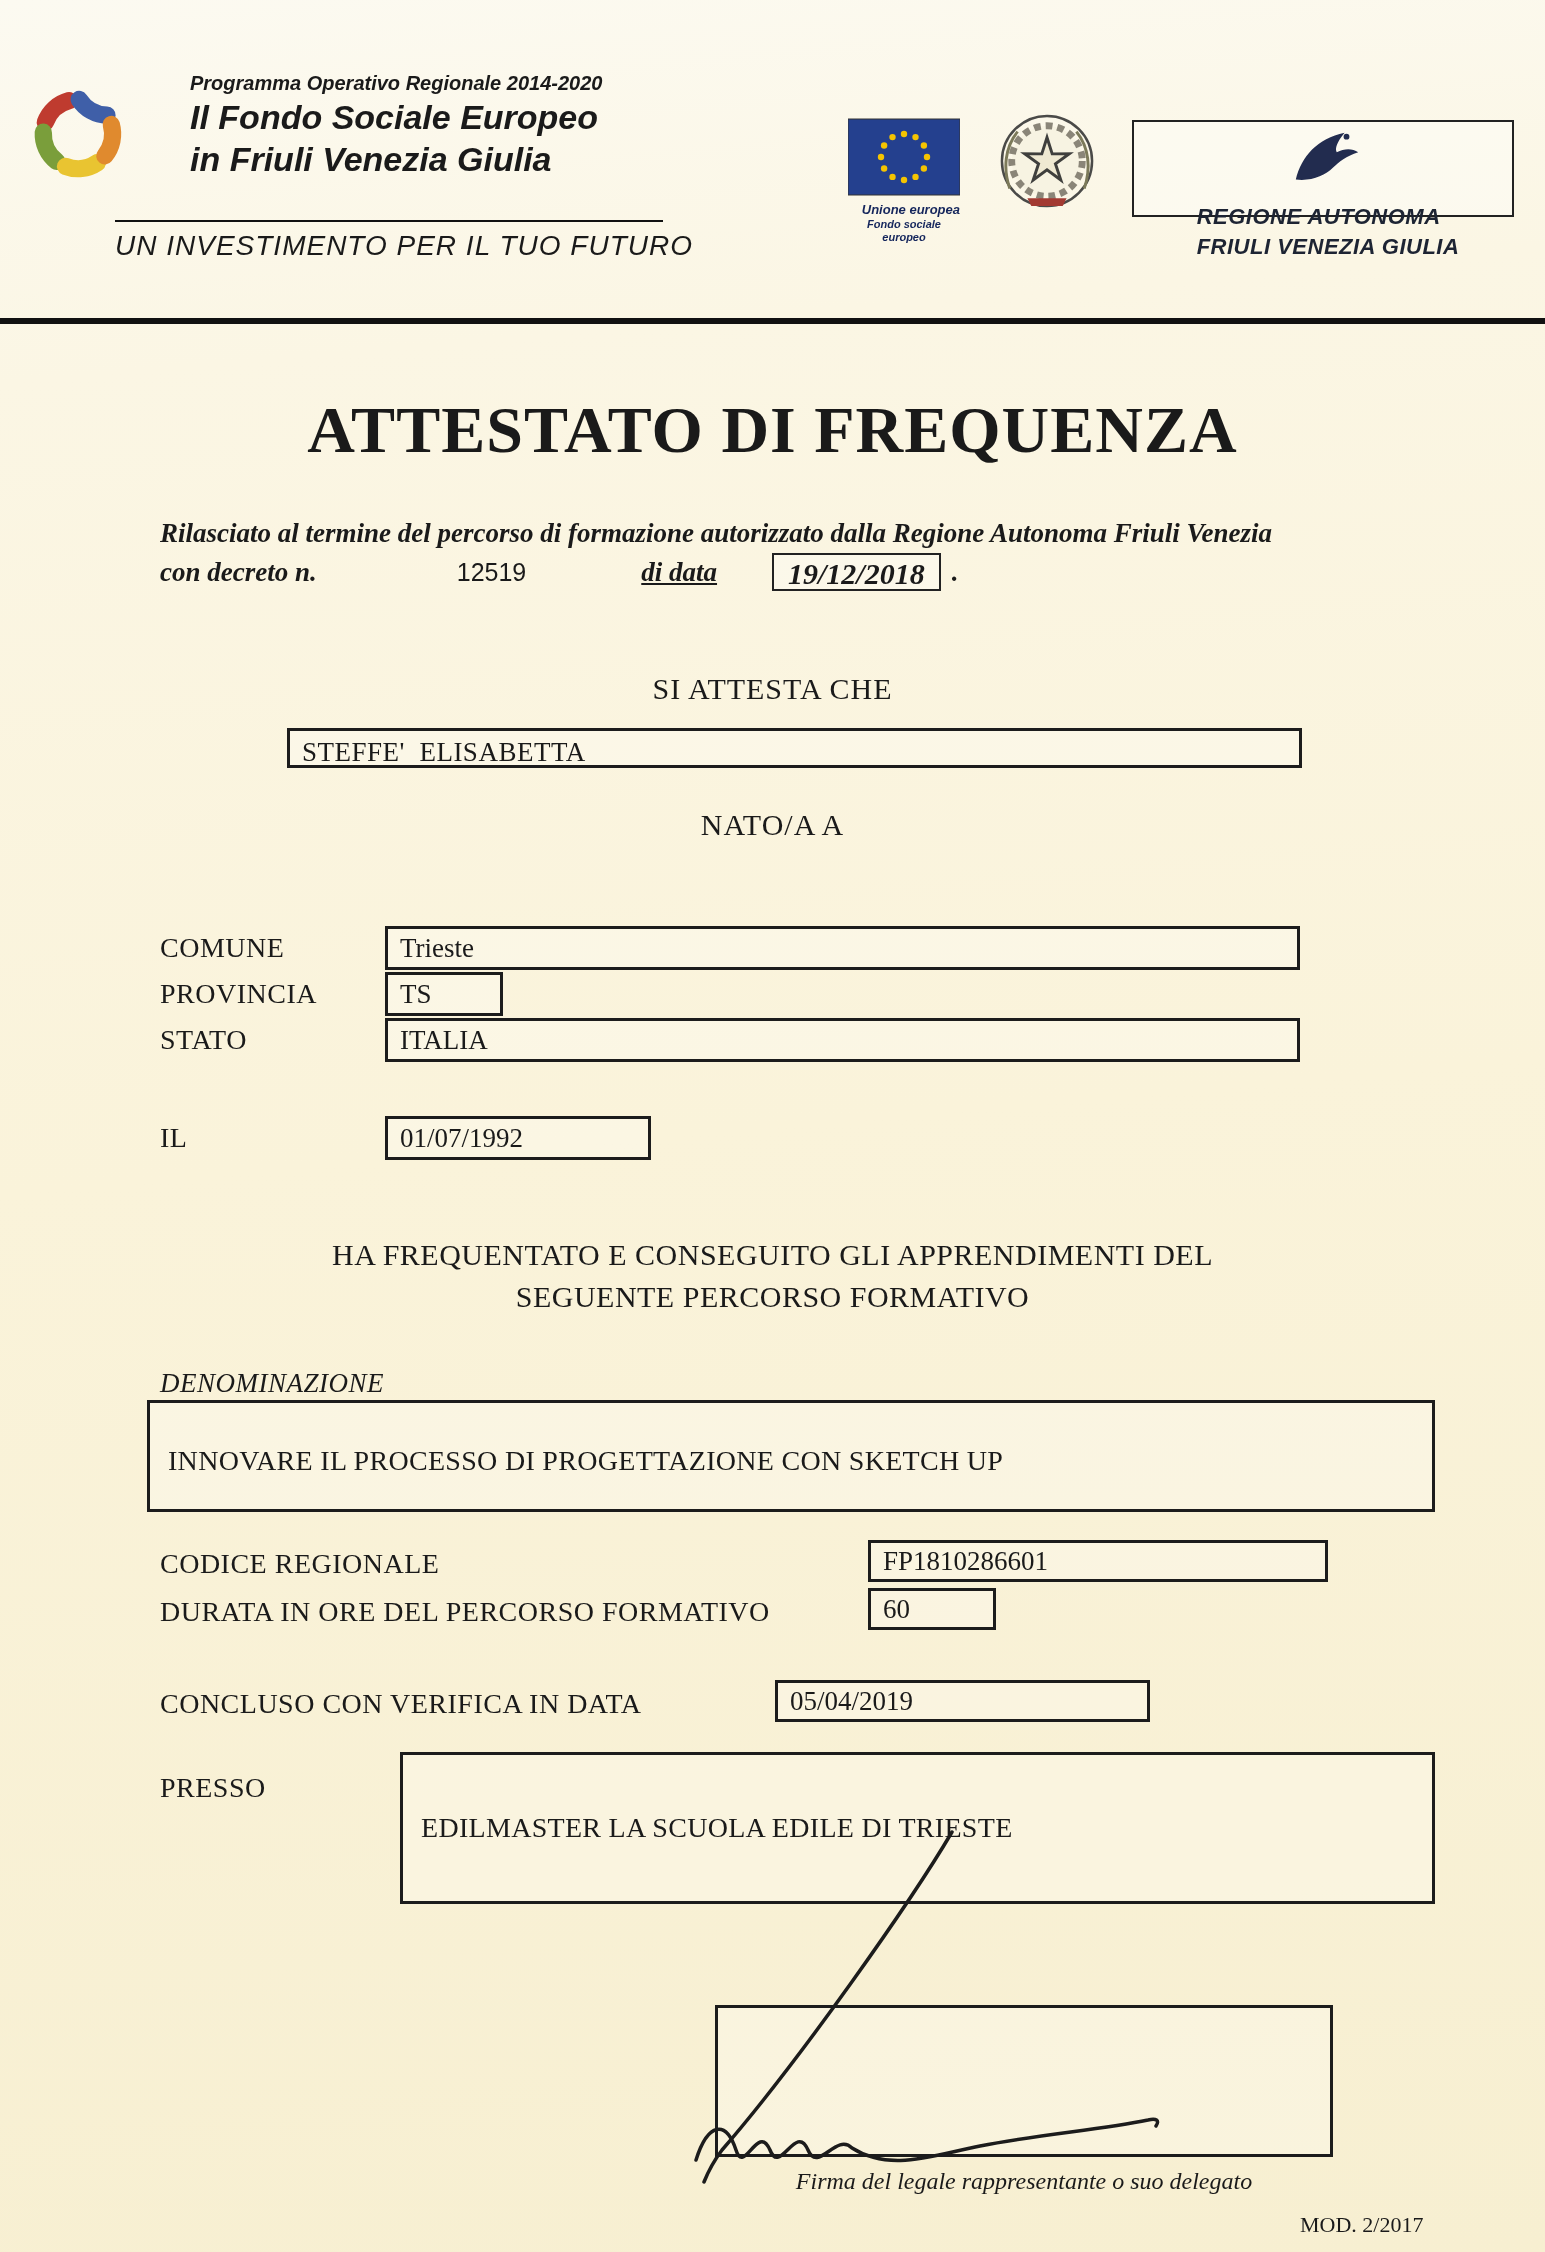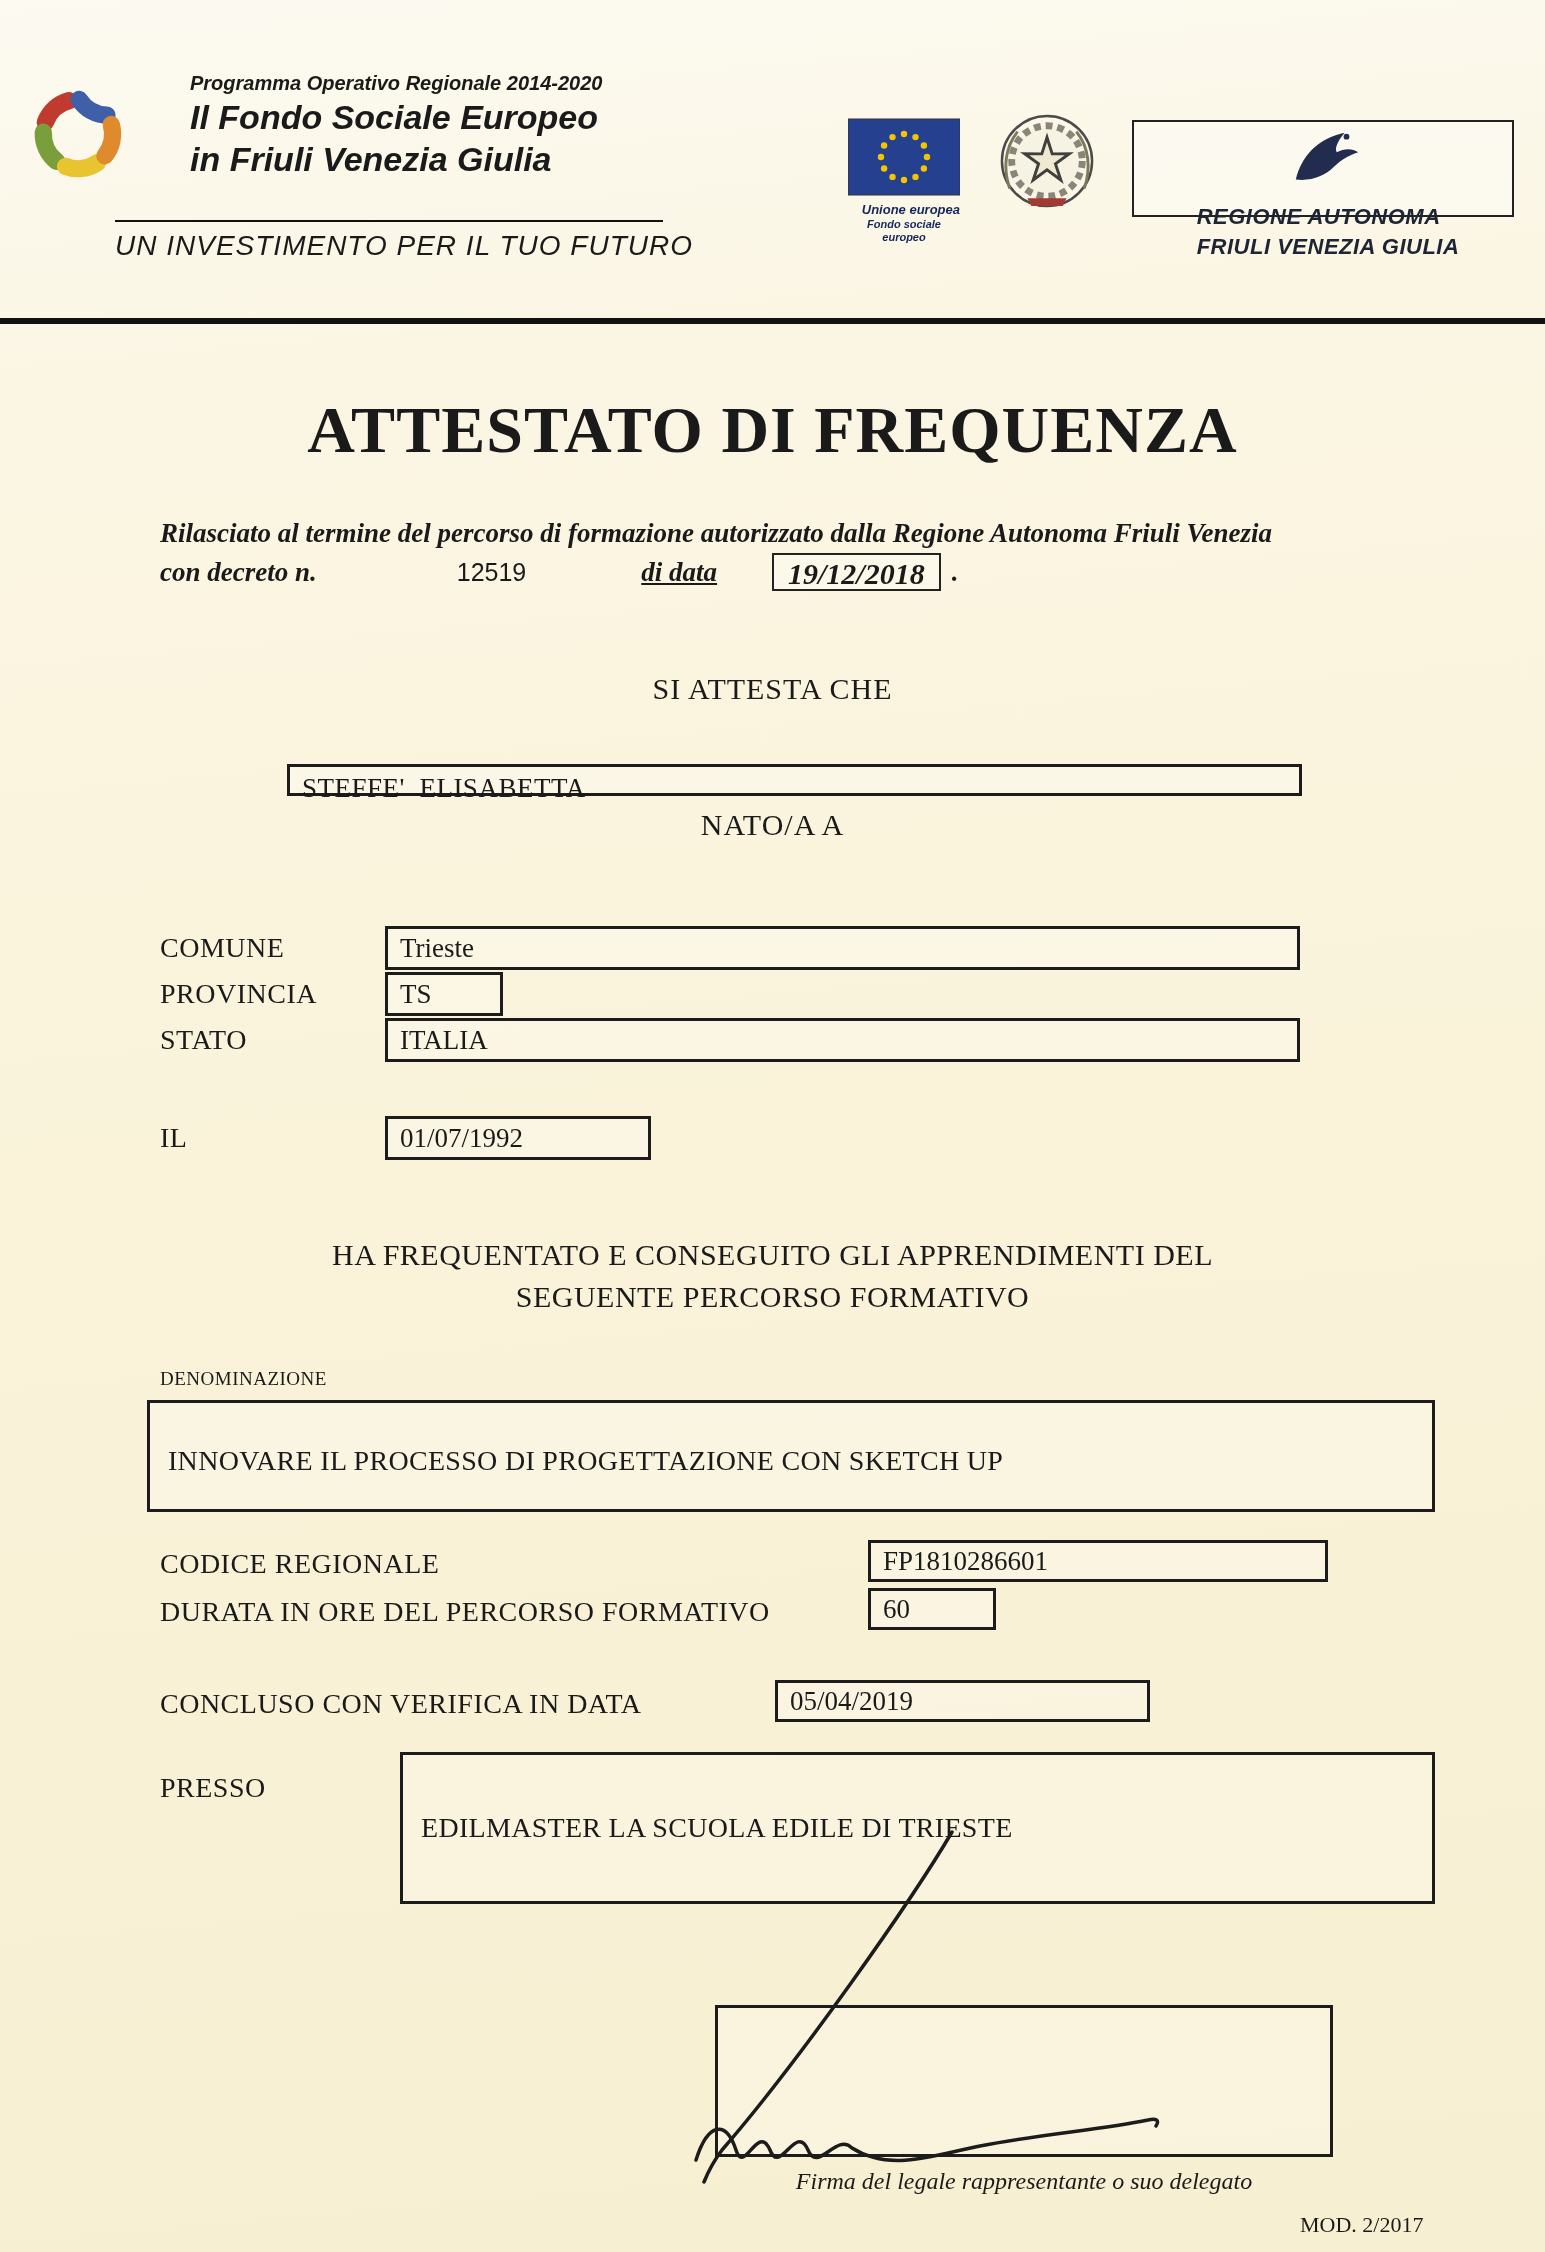--- a/index.html
+++ b/index.html
@@ -112,21 +112,21 @@
         <span style="padding:0 14px;font-size:30px;">19/12/2018</span>
         <span style="display:inline-block;width:0;height:34px;border-left:2px solid #222;"></span>
         <span style="display:inline-block;width:16px;height:34px;"></span>
       </span>
       <span style="margin-left:10px;font-style:normal;">.</span>
     </div>
   </div>
 
   <div class="abs centered subhead" style="top:672px;">SI ATTESTA CHE</div>
 
-  <div class="abs box" style="left:287px;top:764px;width:1015px;height:32px;">
+  <div class="abs box" style="left:287px;top:728px;width:1015px;height:40px;">
     <div class="value" style="line-height:42px;letter-spacing:0.5px;">STEFFE'  ELISABETTA</div>
   </div>
 
   <div class="abs centered subhead" style="top:808px;">NATO/A A</div>
 
   <div class="abs label" style="left:160px;top:932px;">COMUNE</div>
   <div class="abs box" style="left:385px;top:926px;width:915px;height:44px;">
     <div class="value" style="line-height:38px;">Trieste</div>
   </div>
 
@@ -143,21 +143,21 @@
   <div class="abs label" style="left:160px;top:1122px;">IL</div>
   <div class="abs box" style="left:385px;top:1116px;width:266px;height:44px;">
     <div class="value" style="line-height:38px;">01/07/1992</div>
   </div>
 
   <div class="abs centered heading2" style="top:1234px;">
     <div>HA FREQUENTATO E CONSEGUITO GLI APPRENDIMENTI DEL</div>
     <div>SEGUENTE PERCORSO FORMATIVO</div>
   </div>
 
-  <div class="abs" style="left:160px;top:1368px;font-size:19px;letter-spacing:0.5px;">DENOMINAZIONE</div>
+  <div class="abs" style="left:160px;top:1368px;font-size:27px;letter-spacing:0.5px;font-style:italic;">DENOMINAZIONE</div>
   <div class="abs box" style="left:147px;top:1400px;width:1288px;height:112px;">
     <div class="value" style="padding:38px 0 0 18px;font-size:28px;letter-spacing:0.3px;">INNOVARE IL PROCESSO DI PROGETTAZIONE CON SKETCH UP</div>
   </div>
 
   <div class="abs label" style="left:160px;top:1548px;">CODICE REGIONALE</div>
   <div class="abs box" style="left:868px;top:1540px;width:460px;height:42px;">
     <div class="value" style="line-height:36px;">FP1810286601</div>
   </div>
 
   <div class="abs label" style="left:160px;top:1596px;">DURATA IN ORE DEL PERCORSO FORMATIVO</div>

